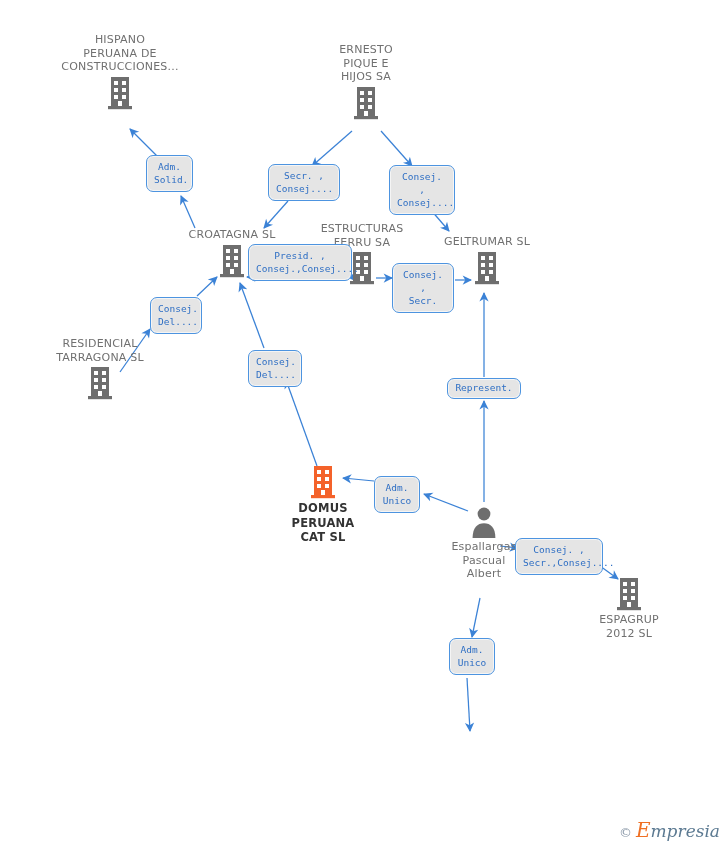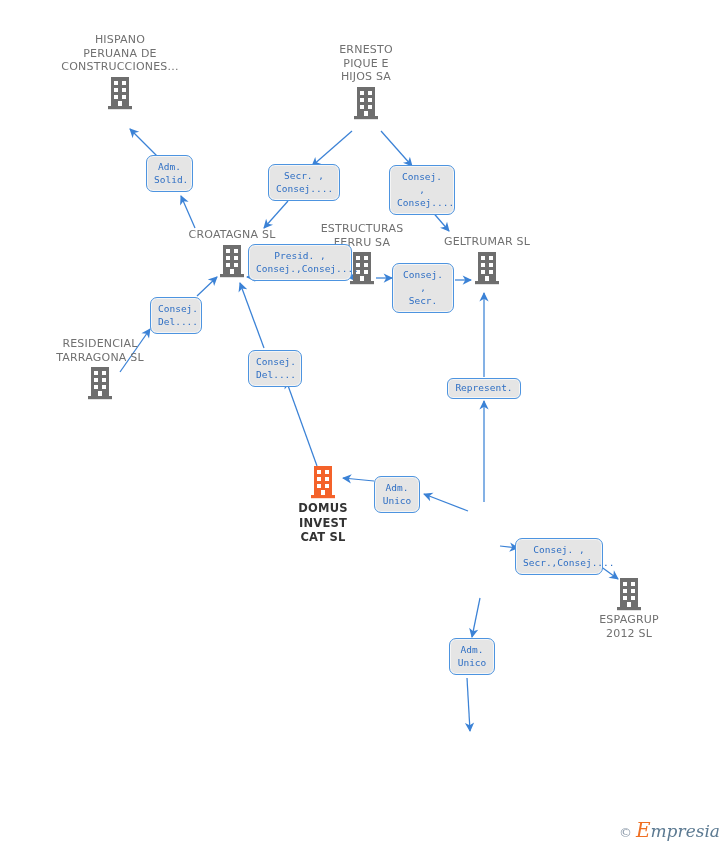--- a/index.html
+++ b/index.html
@@ -34,21 +34,21 @@
     color:#2f6fc4;
     font-family:"DejaVu Sans Mono","Liberation Mono",monospace;
     font-size:9.5px;
     line-height:13px;
     padding:4px 7px 5px 7px;
     text-align:center;
     white-space:pre-line;
     box-sizing:border-box;
     box-shadow:0 0 0 1px rgba(255,255,255,.6) inset;
   }
-  .chip.one-line{line-height:12px;padding:3px 7px 4px 7px;border-radius:6px;}
+  .chip.one-line{line-height:12px;padding:3px 7px 4px 7px;}
 
   
   .brand{
     position:absolute;right:8px;bottom:8px;
     display:flex;align-items:baseline;gap:4px;
     user-select:none;
   }
   .brand .cmark{font-size:13px;color:#8a98a8;}
   .brand .wordmark{font-family:"DejaVu Serif","Liberation Serif",serif;font-size:17px;font-style:italic;}
   .brand .wordmark .b1{color:#ef7024;font-size:20px;}
@@ -232,24 +232,35 @@
             <rect x="17" y="6" width="4" height="4"></rect>
           <rect x="9" y="13" width="4" height="4"></rect>
             <rect x="17" y="13" width="4" height="4"></rect>
           <rect x="9" y="20" width="4" height="4"></rect>
             <rect x="17" y="20" width="4" height="4"></rect>
           <rect x="13" y="26" width="4" height="5"></rect>
         </g>
       </svg>
     </span>
     <span class="cap">DOMUS
-INVEST
+PERUANA
 CAT SL</span>
   </div>
 
+  <div class="node" style="left:484px;top:505px;">
+    <span class="glyph">
+      <svg width="30" height="34" viewBox="0 0 30 34">
+        <circle cx="15" cy="9" r="6.4" fill="#6e6e6e"></circle>
+        <path d="M3.6,33 C3.6,22.6 8.4,18.2 15,18.2 C21.6,18.2 26.4,22.6 26.4,33 Z" fill="#6e6e6e"></path>
+      </svg>
+    </span>
+    <span class="cap">Espallargas
+Pascual
+Albert</span>
+  </div>
 
   <div class="node" style="left:629px;top:576px;">
     <span class="glyph">
       <svg width="30" height="36" viewBox="0 0 30 36">
         <rect x="6" y="2" width="18" height="29" fill="#6e6e6e"></rect>
         <rect x="3" y="31" width="24" height="3.2" fill="#6e6e6e"></rect>
         <g fill="#ffffff">
           <rect x="9" y="6" width="4" height="4"></rect>
             <rect x="17" y="6" width="4" height="4"></rect>
           <rect x="9" y="13" width="4" height="4"></rect>

